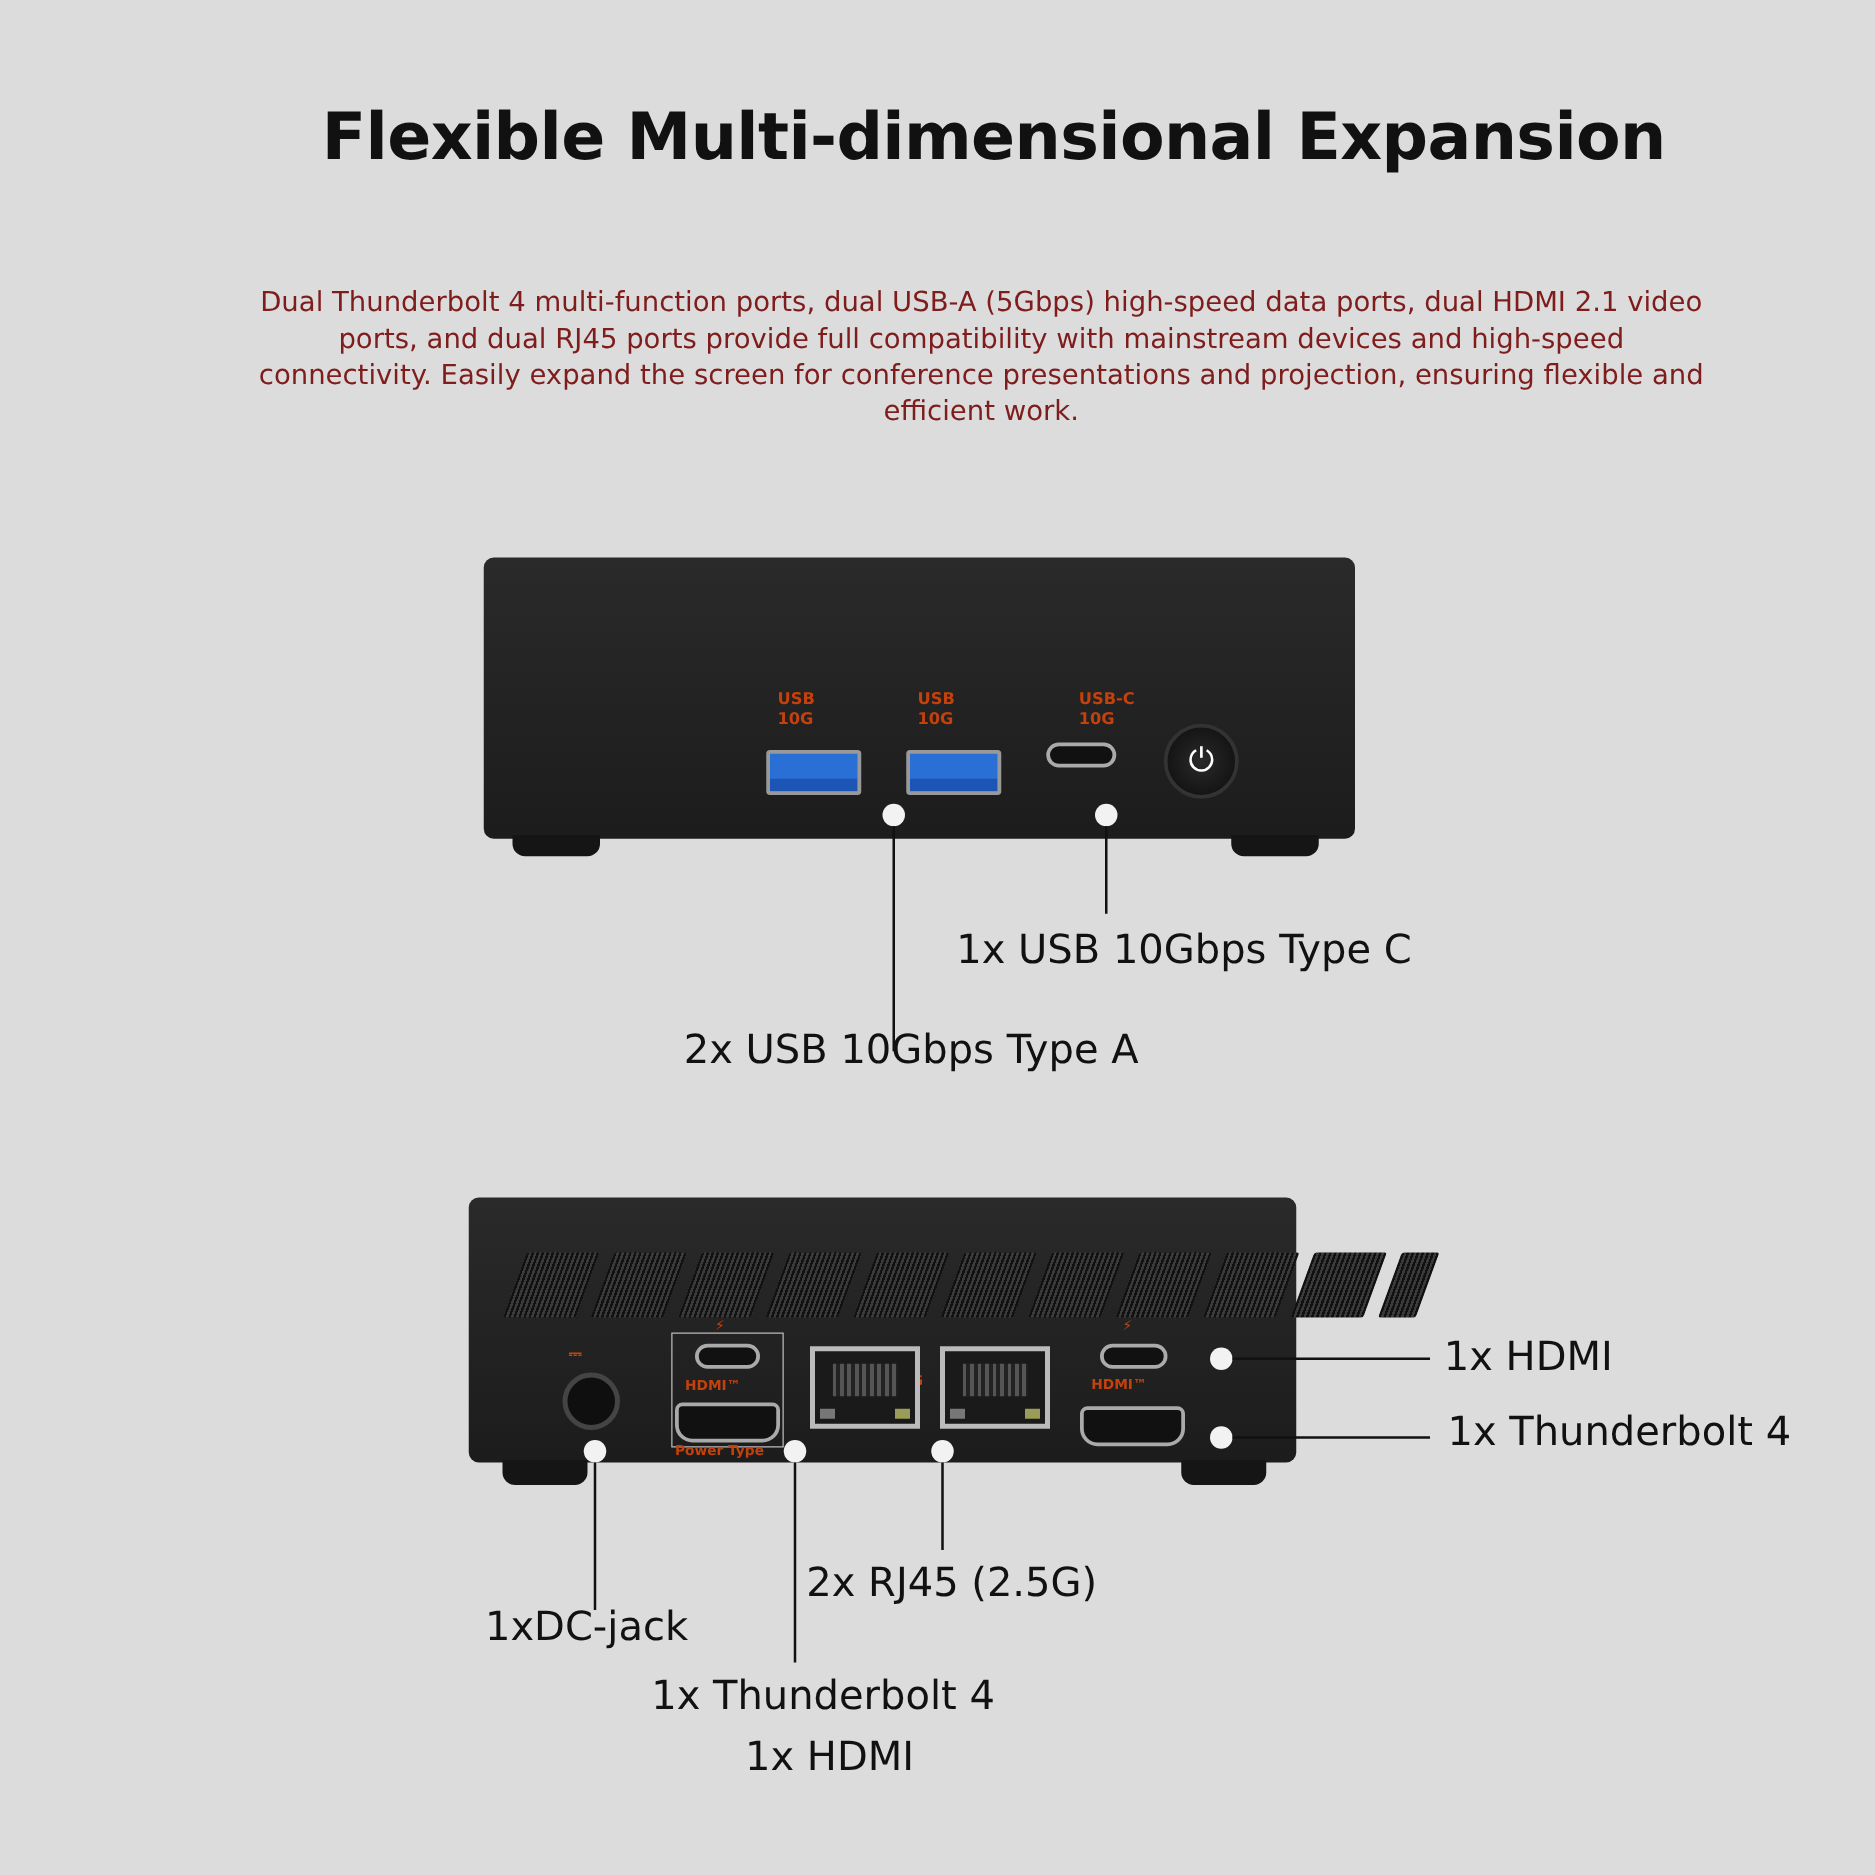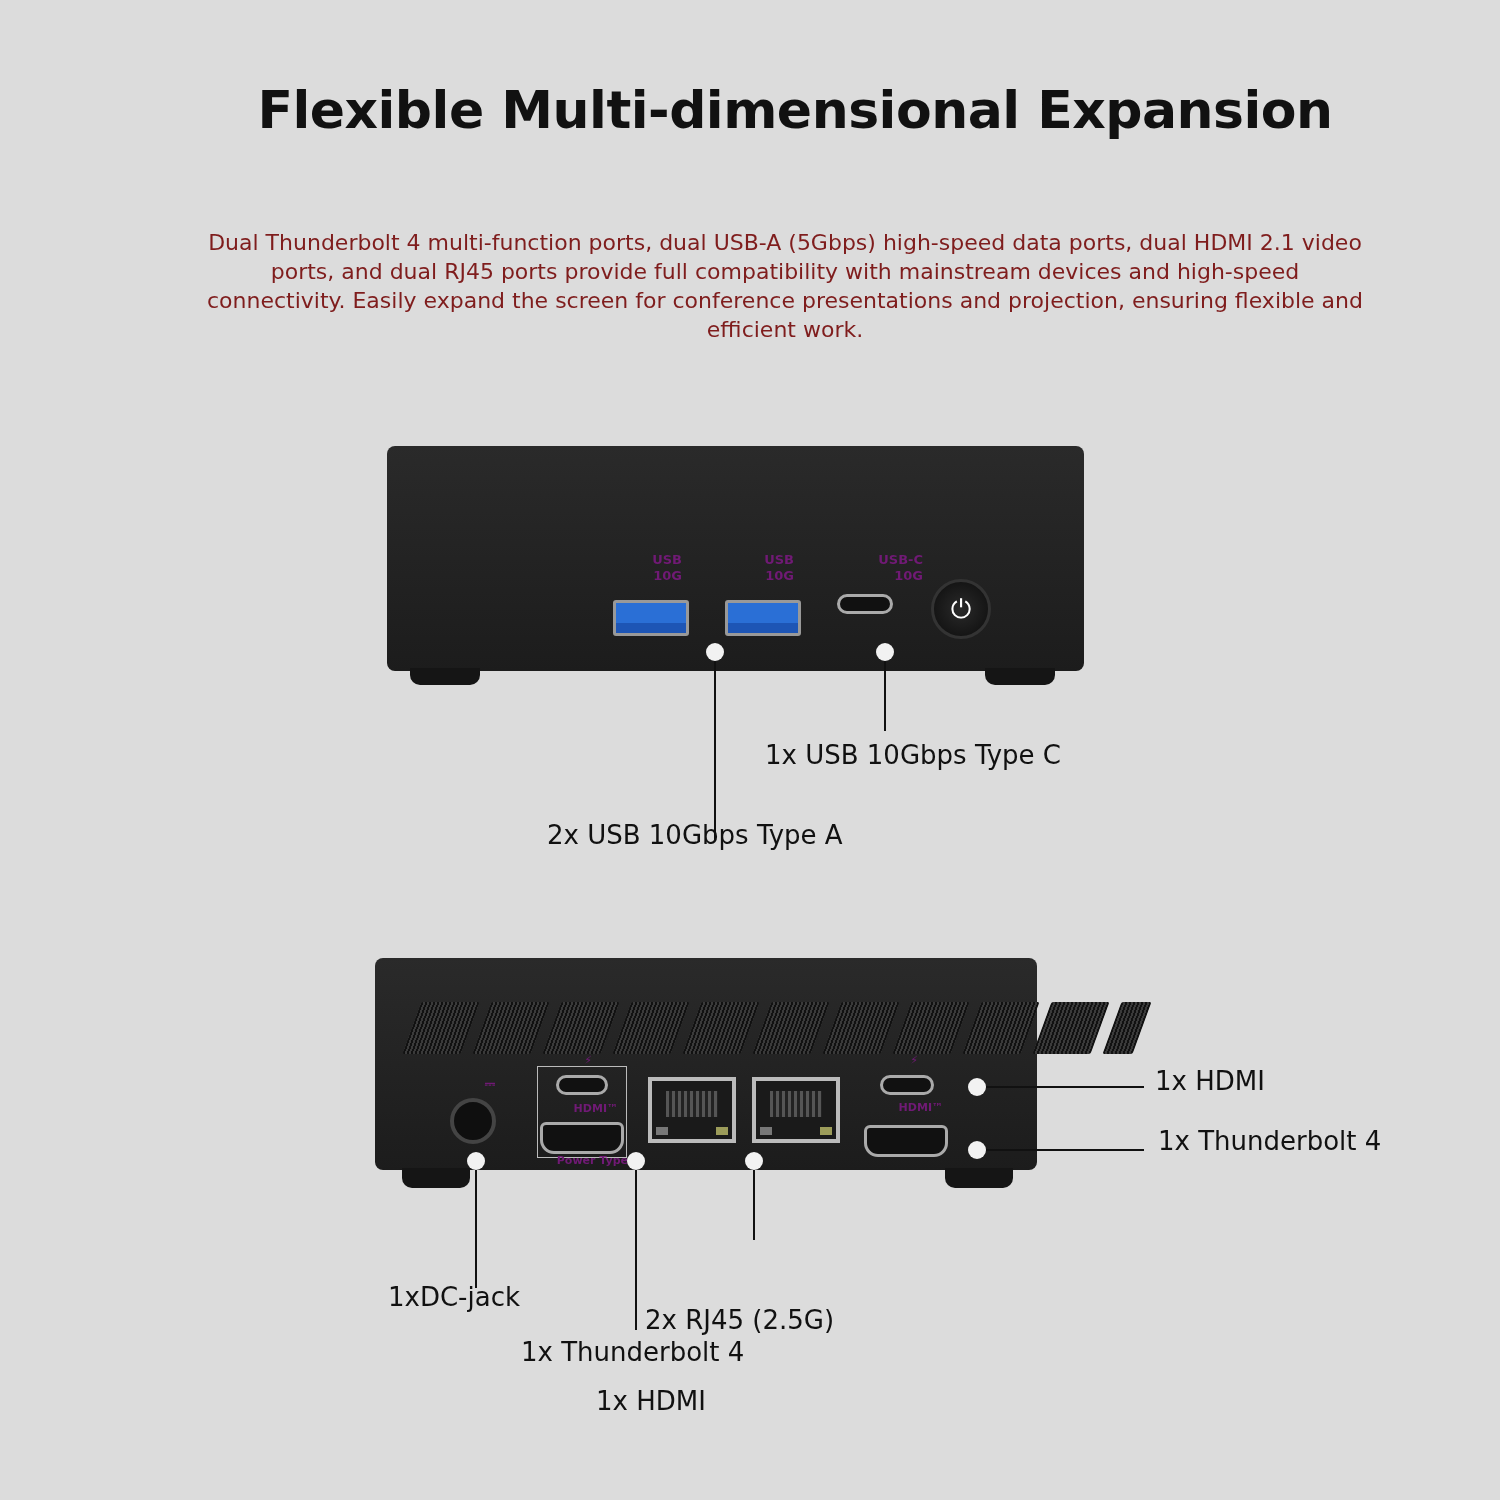--- a/index.html
+++ b/index.html
@@ -1,26 +1,26 @@
 <!DOCTYPE html>
 <html><head>
 <meta charset="utf-8">
 <style>
   * { box-sizing: border-box; margin: 0; padding: 0; }
   html, body { width: 1500px; height: 1500px; background: #dcdcdc; overflow: hidden; }
   body { position: relative; font-family: "DejaVu Sans", sans-serif; color: #111; }
   .title { position: absolute; top: 80px; left: 0; width: 1590px; text-align: center; font-size: 52px; font-weight: bold; letter-spacing: -0.5px; }
   .desc { position: absolute; top: 228px; left: 200px; width: 1170px; text-align: center; font-size: 22px; line-height: 29px; color: #7f1d1d; }
-  .label { position: absolute; font-size: 26px; color: #111; white-space: nowrap; }
+  .label { position: absolute; font-size: 32px; color: #111; white-space: nowrap; }
   .vline { position: absolute; width: 2px; background: #111; }
   .hline { position: absolute; height: 2px; background: #111; }
   .dot { position: absolute; width: 18px; height: 18px; border-radius: 50%; background: #f2f2f2; }
   .device { position: absolute; background: linear-gradient(#2a2a2a, #1c1c1c); border-radius: 8px; }
   .foot { position: absolute; background: #151515; border-radius: 0 0 10px 10px; }
-  .port-text { position: absolute; color: #701a75; font-weight: bold; font-size: 13px; text-align: right; line-height: 16px; }
+  .port-text { position: absolute; color: #c2410c; font-weight: bold; font-size: 13px; text-align: left; line-height: 16px; }
   .usba { position: absolute; width: 76px; height: 36px; border: 3px solid #999; border-radius: 3px; background: #2a6fd6; box-shadow: inset 0 -10px 0 #1d55b5; }
   .usbc { position: absolute; border: 3px solid #aaa; border-radius: 12px; background: #111; }
   .power { position: absolute; width: 60px; height: 60px; border-radius: 50%; background: radial-gradient(#2a2a2a, #0c0c0c); border: 3px solid #333; color: #fff; font-size: 26px; text-align: center; line-height: 54px; }
   .vents { position: absolute; left: 100px; top: 1002px; width: 840px; height: 52px; display: flex; gap: 12px; }
   .vent { width: 58px; height: 52px; background: repeating-linear-gradient(90deg, #111 0 2px, #3a3a3a 2px 4px); transform: skewX(-20deg); border-radius: 2px; }
   .rj45 { position: absolute; width: 88px; height: 66px; border: 4px solid #bbb; background: #1a1a1a; }
   .rj45 .inner { position: absolute; left: 14px; top: 10px; width: 52px; height: 26px; background: repeating-linear-gradient(90deg, #555 0 3px, #222 3px 6px); }
   .rj45 .led1 { position: absolute; left: 4px; bottom: 4px; width: 12px; height: 8px; background: #777; }
   .rj45 .led2 { position: absolute; right: 4px; bottom: 4px; width: 12px; height: 8px; background: #9c9c5a; }
   .hdmi { position: absolute; width: 84px; height: 32px; background: #111; border: 3px solid #aaa; border-radius: 6px 6px 14px 14px; }
@@ -113,16 +113,16 @@
 
 <div class="hline" style="left:986px;top:1086px;width:158px;"></div>
 <div class="hline" style="left:986px;top:1149px;width:158px;"></div>
 <div class="label" style="left:1155px;top:1066px;">1x HDMI</div>
 <div class="label" style="left:1158px;top:1126px;">1x Thunderbolt 4</div>
 
 <div class="vline" style="left:475px;top:1170px;height:118px;"></div>
 <div class="vline" style="left:635px;top:1170px;height:160px;"></div>
 <div class="vline" style="left:753px;top:1170px;height:70px;"></div>
 
-<div class="label" style="left:645px;top:1305px;">2x RJ45 (2.5G)</div>
+<div class="label" style="left:645px;top:1247px;">2x RJ45 (2.5G)</div>
 <div class="label" style="left:388px;top:1282px;">1xDC-jack</div>
 <div class="label" style="left:521px;top:1337px;">1x Thunderbolt 4</div>
 <div class="label" style="left:596px;top:1386px;">1x HDMI</div>
 
 </body></html>

